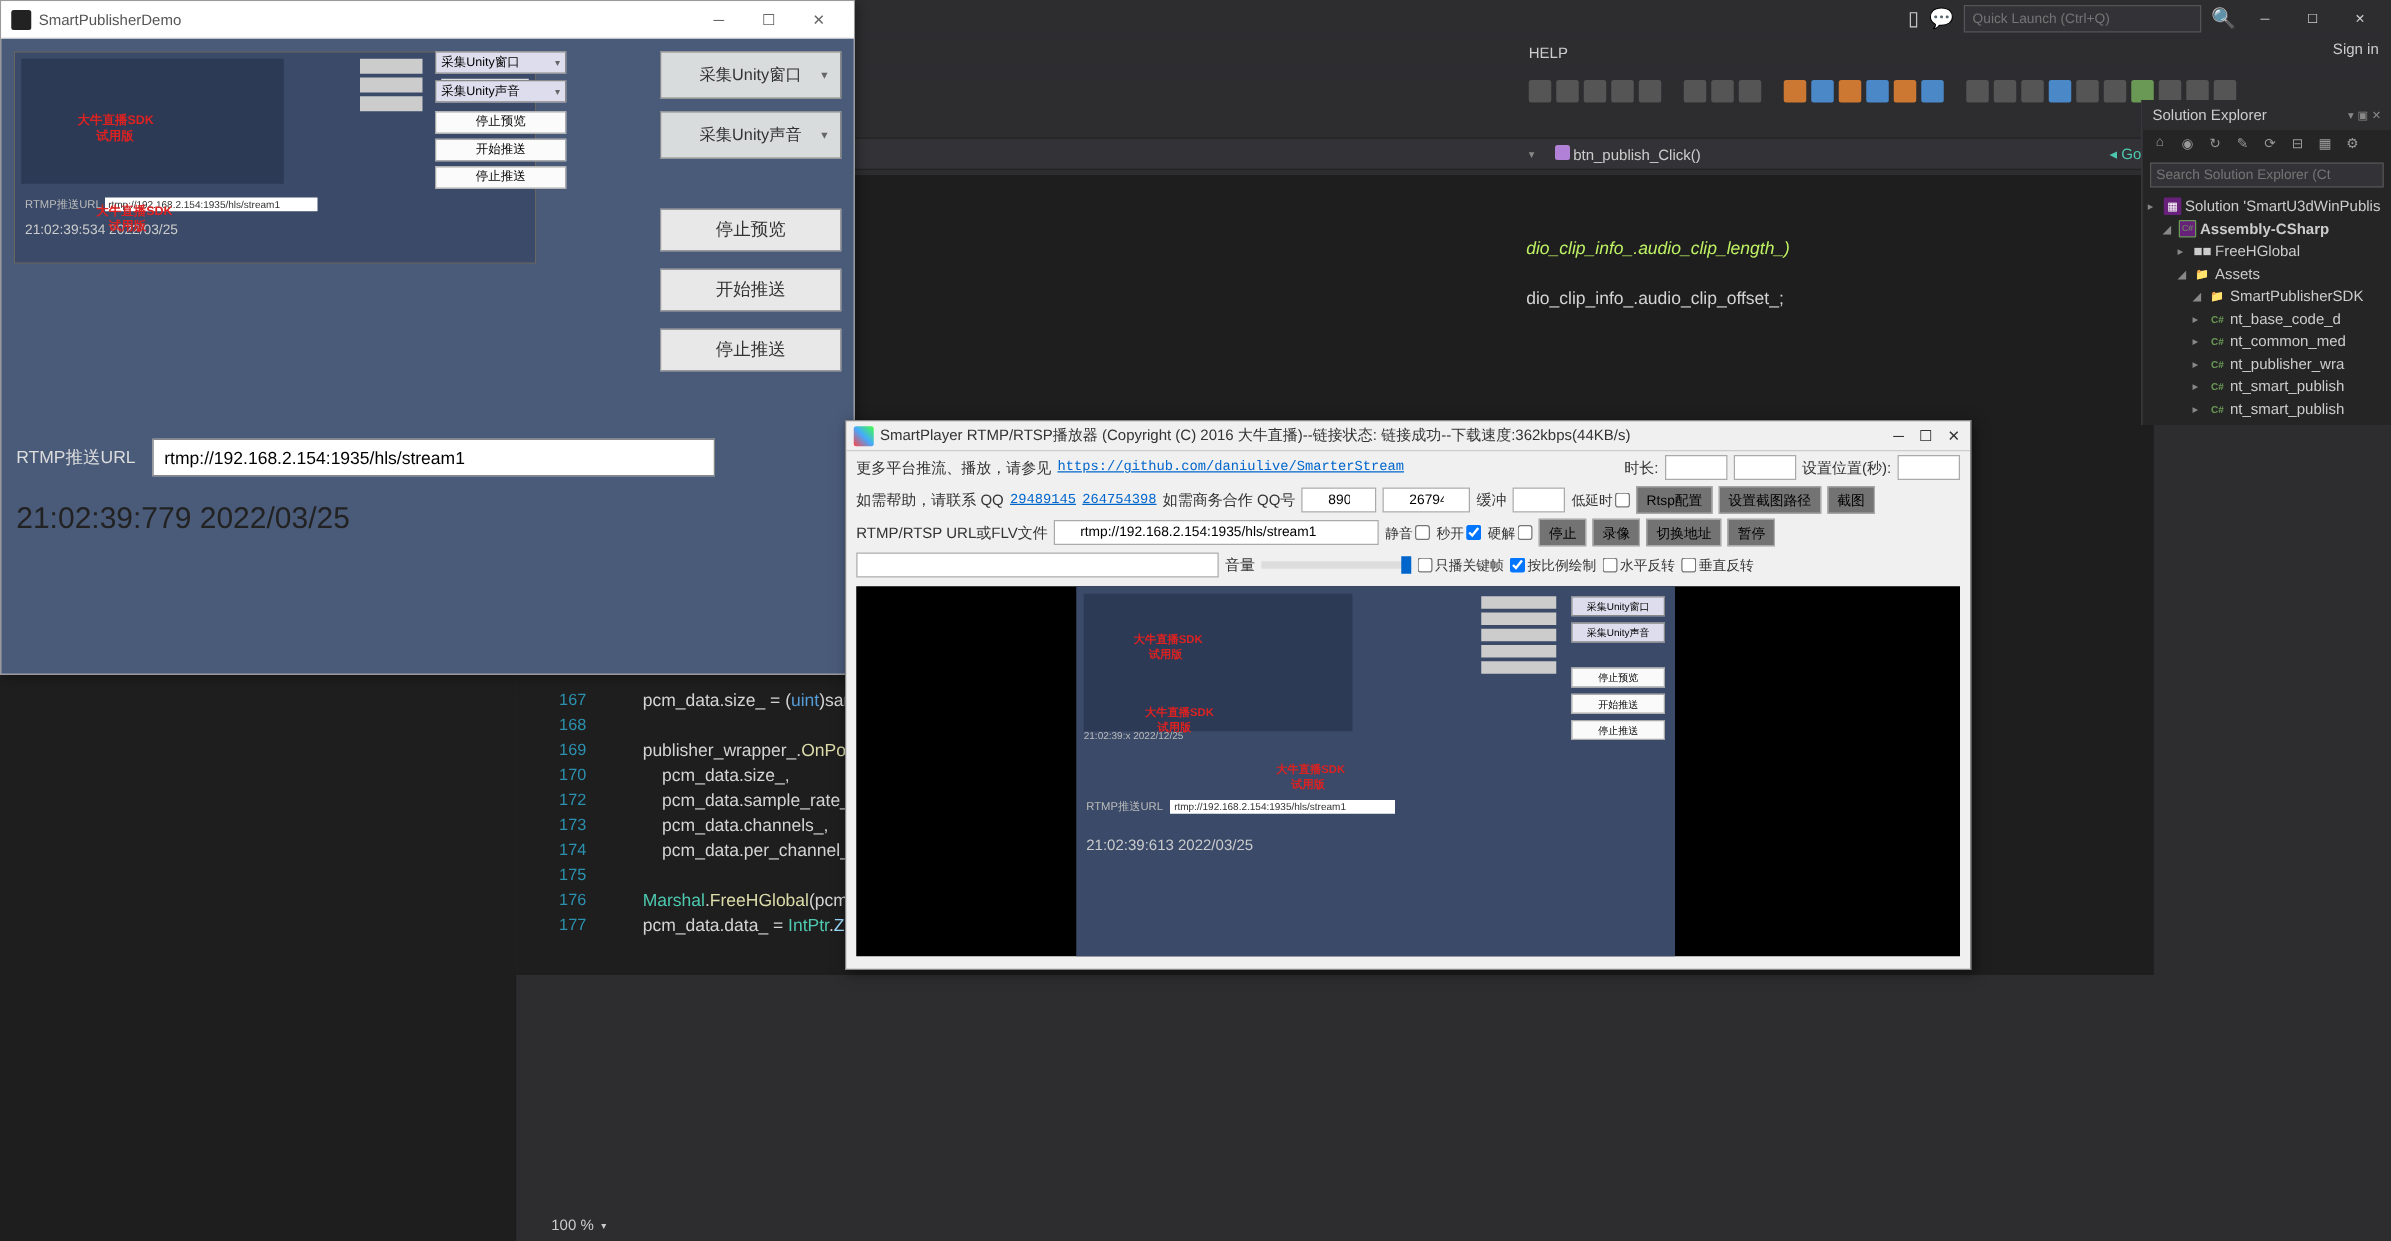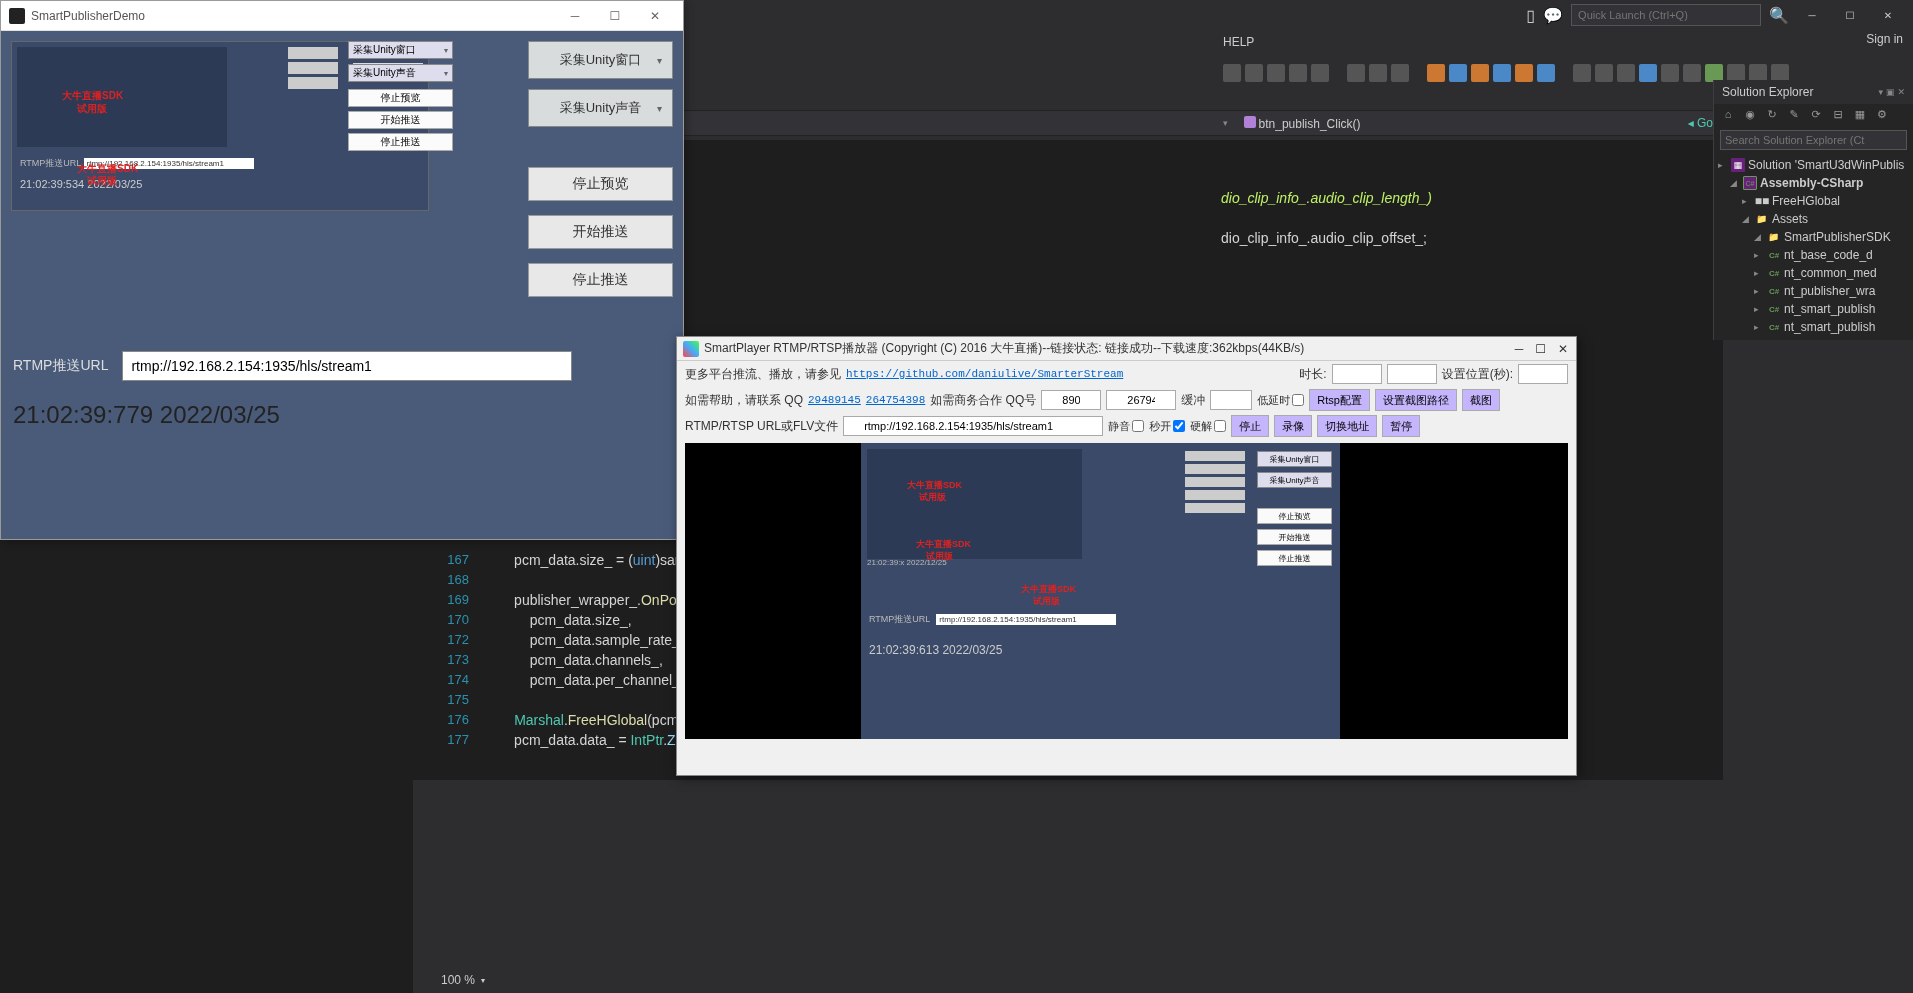--- a/index.html
+++ b/index.html
@@ -96,21 +96,21 @@
 
 .player-win { position: absolute; left: 676px; top: 336px; width: 901px; height: 440px; background: #f0f0f0; border: 1px solid #888; box-shadow: 2px 2px 10px rgba(0,0,0,0.5); z-index: 20; }
 .player-titlebar { height: 24px; display: flex; align-items: center; padding: 0 6px; border-bottom: 1px solid #ccc; }
 .player-icon { width: 16px; height: 16px; background: linear-gradient(45deg,#f44,#4af,#4f4); border-radius: 2px; margin-right: 5px; }
 .player-title { font-size: 12px; color: #333; flex: 1; white-space: nowrap; overflow: hidden; }
 .player-ctrls { display: flex; gap: 12px; font-size: 12px; color: #333; margin-right: 2px; }
 .player-row { padding: 3px 8px; font-size: 12px; color: #333; display: flex; align-items: center; gap: 5px; flex-wrap: nowrap; height: 26px; }
 .player-link { color: #0066cc; text-decoration: underline; font-family: Liberation Mono, monospace; font-size: 11px; }
 .player-label-sm { white-space: nowrap; }
 .player-input-sm { height: 20px; border: 1px solid #aaa; padding: 1px 20px; font-size: 11px; background: #fff; }
-.player-btn-sm { height: 22px; padding: 0 7px; border: 1px solid #aaa; background: #c4b5fd; font-size: 11px; white-space: nowrap; }
+.player-btn-sm { height: 22px; padding: 0 7px; border: 1px solid #aaa; background: #737373; font-size: 11px; white-space: nowrap; }
 .player-chk { display: flex; align-items: center; gap: 2px; font-size: 11px; white-space: nowrap; }
 .player-chk input { width: 12px; height: 12px; }
 .player-video { margin: 4px 8px 8px 8px; width: calc(100% - 16px); height: 296px; background: #000; position: relative; }
 .player-frame { position: absolute; left: 176px; top: 0; width: 479px; height: 100%; background: #3a4a68; }
 .pf-inner { position: absolute; left: 6px; top: 6px; width: 215px; height: 110px; background: #2c3a55; }
 .pf-bars { position: absolute; width: 60px; right: 95px; top: 8px; }
 .pf-bar { height: 10px; background: #ccc; margin-bottom: 3px; font-size: 6px; }
 .pf-side { position: absolute; right: 8px; top: 8px; width: 75px; }
 .pf-dd { height: 16px; background: #dde; margin-bottom: 5px; font-size: 8px; text-align: center; line-height: 15px; border: 1px solid #888; }
 .pf-btn { height: 16px; background: #fafafa; margin-bottom: 5px; font-size: 8px; text-align: center; line-height: 15px; border: 1px solid #aaa; }
@@ -416,20 +416,43 @@
       </label>
     <label class="player-chk">
         <span>硬解</span>
         <input type="checkbox" style="">
       </label>
     <button class="player-btn-sm">停止</button>
     <button class="player-btn-sm">录像</button>
     <button class="player-btn-sm">切换地址</button>
     <button class="player-btn-sm">暂停</button>
   </div>
+  <div class="player-row">
+    <input class="player-input-sm" style="width: 290px;">
+    <span class="player-label-sm">音量</span>
+    <span class="vol-slider">
+        <span class="vol-thumb"></span>
+      </span>
+    <label class="player-chk">
+        <input type="checkbox" style="">
+        <span>只播关键帧</span>
+      </label>
+    <label class="player-chk">
+        <input type="checkbox" checked="" style="">
+        <span>按比例绘制</span>
+      </label>
+    <label class="player-chk">
+        <input type="checkbox" style="">
+        <span>水平反转</span>
+      </label>
+    <label class="player-chk">
+        <input type="checkbox" style="">
+        <span>垂直反转</span>
+      </label>
+  </div>
   <div class="player-video">
     <div class="player-frame">
       <div class="pf-inner">
         <div class="pf-wm" style="left:40px;top:30px">大牛直播SDK</div>
         <div class="pf-wm" style="left:52px;top:42px">试用版</div>
       </div>
       <div class="pf-bars">
         <div class="pf-bar"></div>
           <div class="pf-bar"></div>
           <div class="pf-bar"></div>

